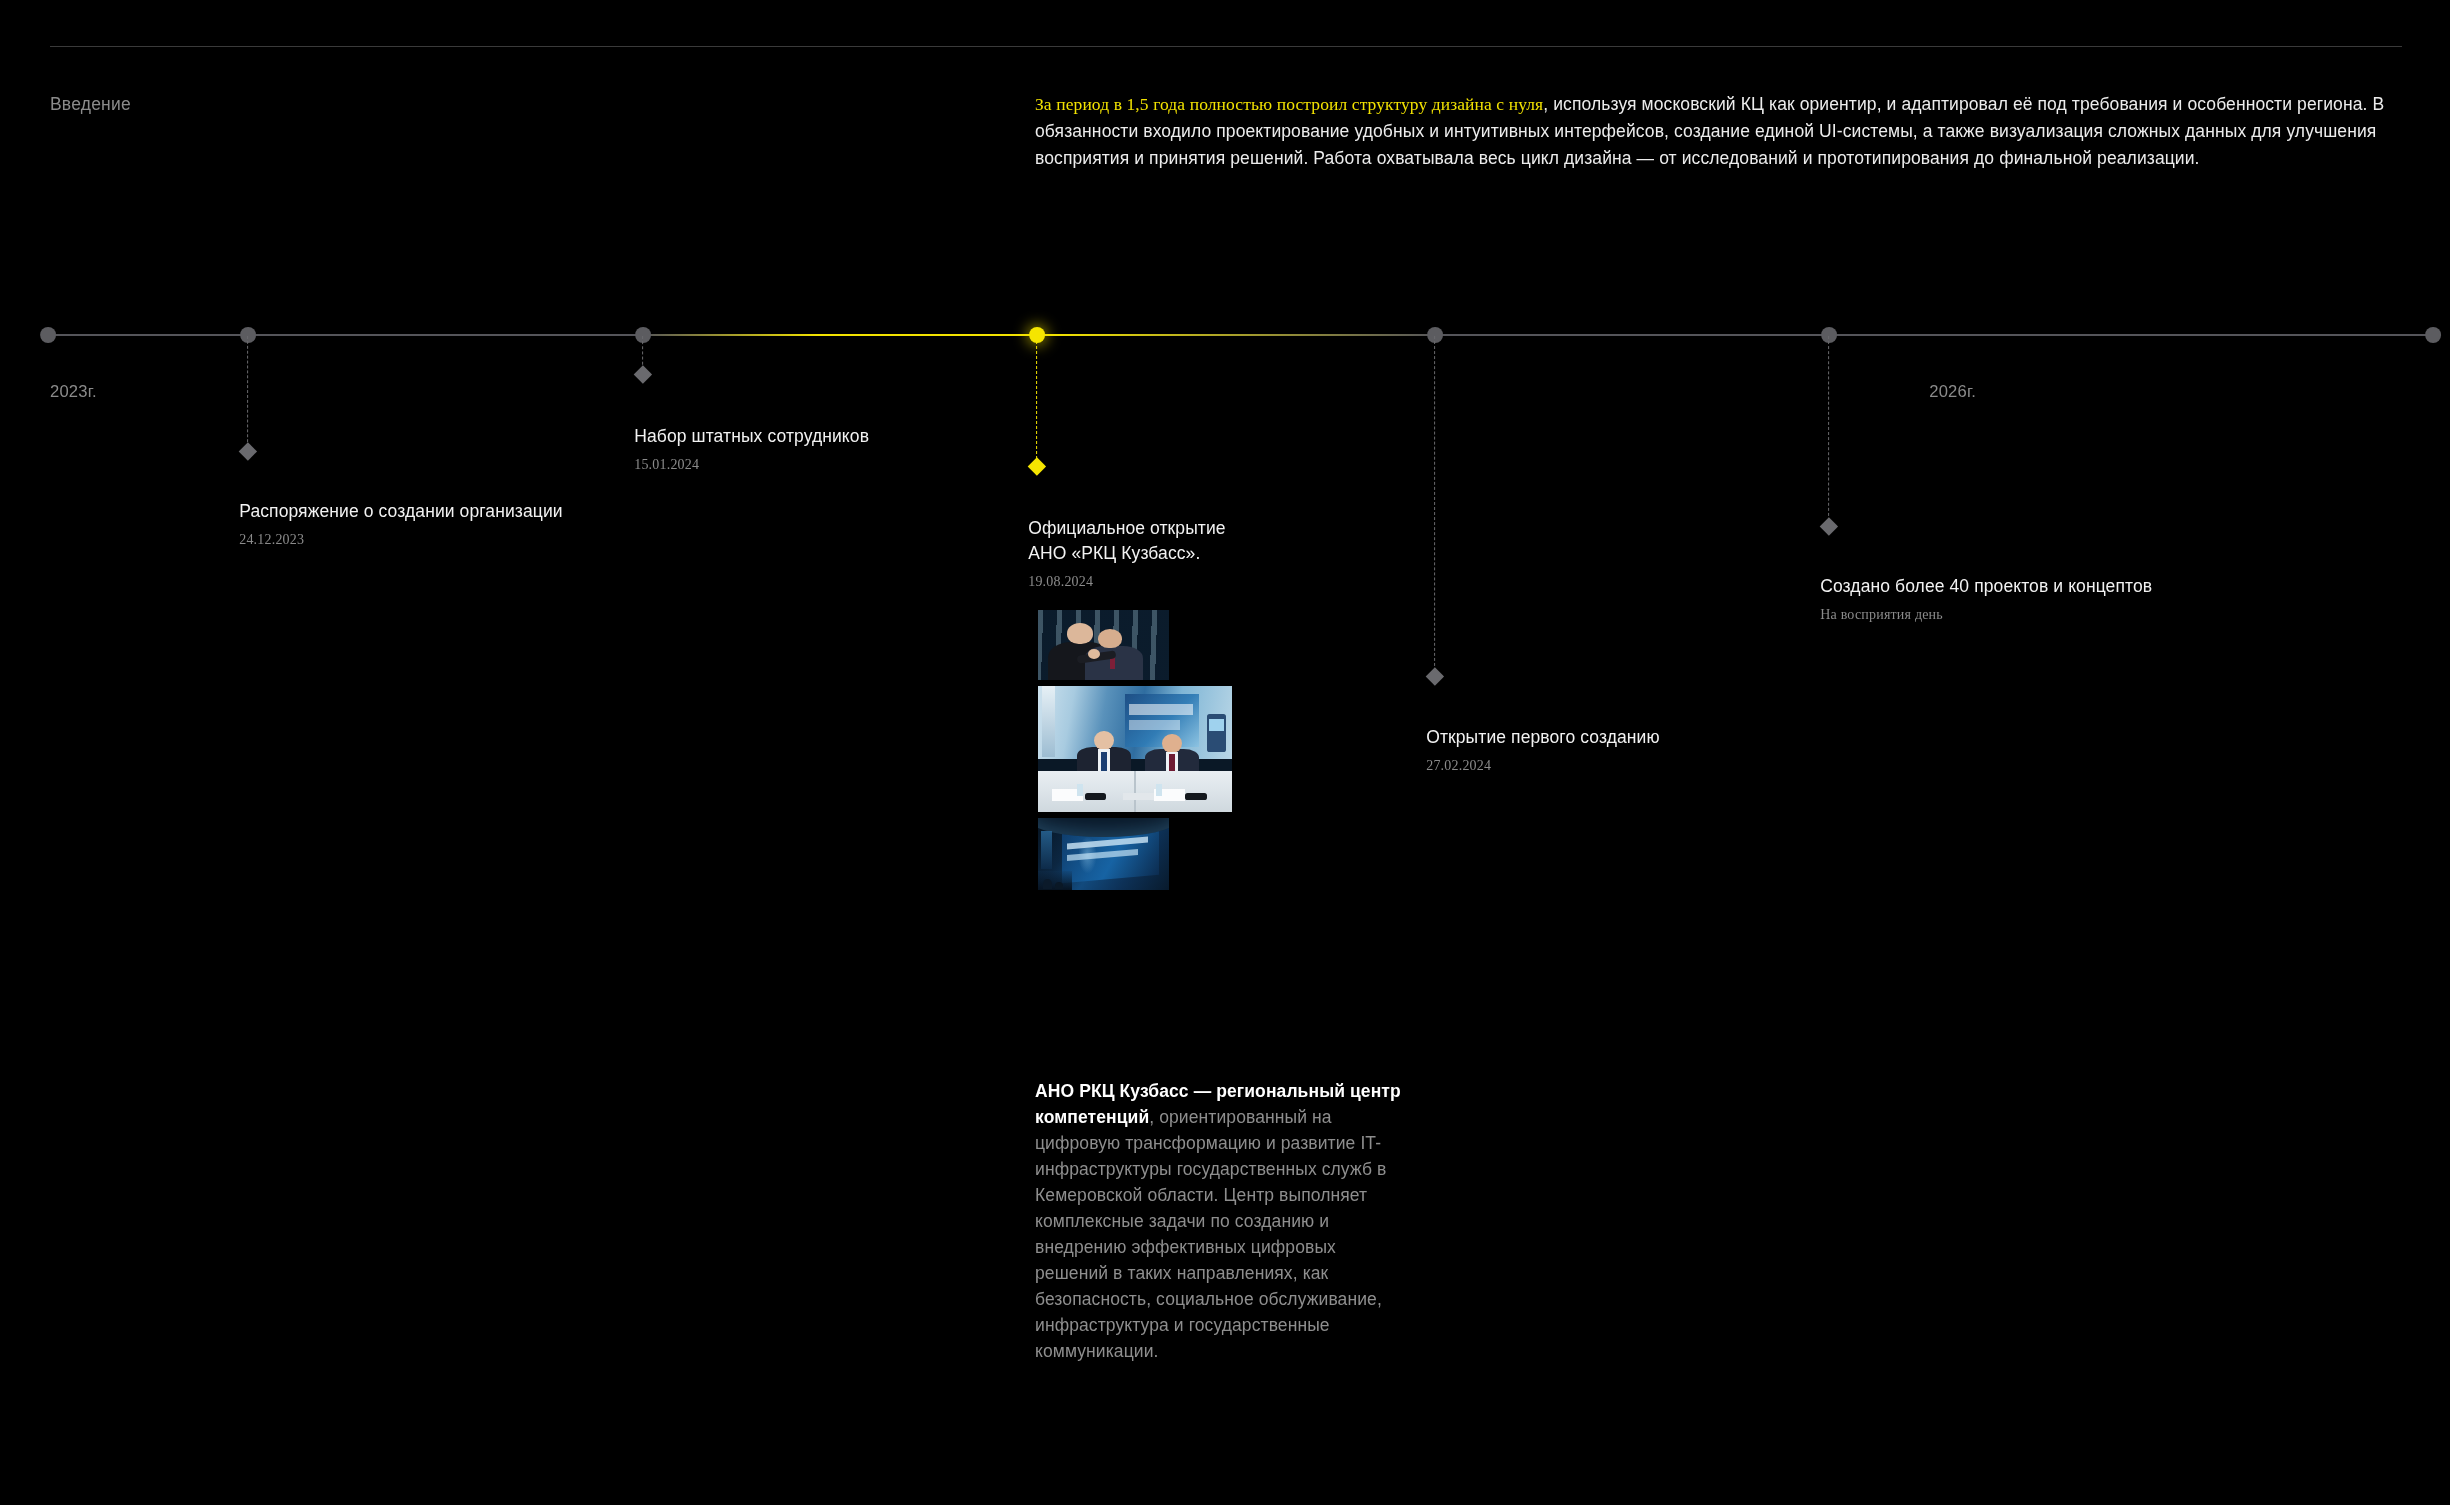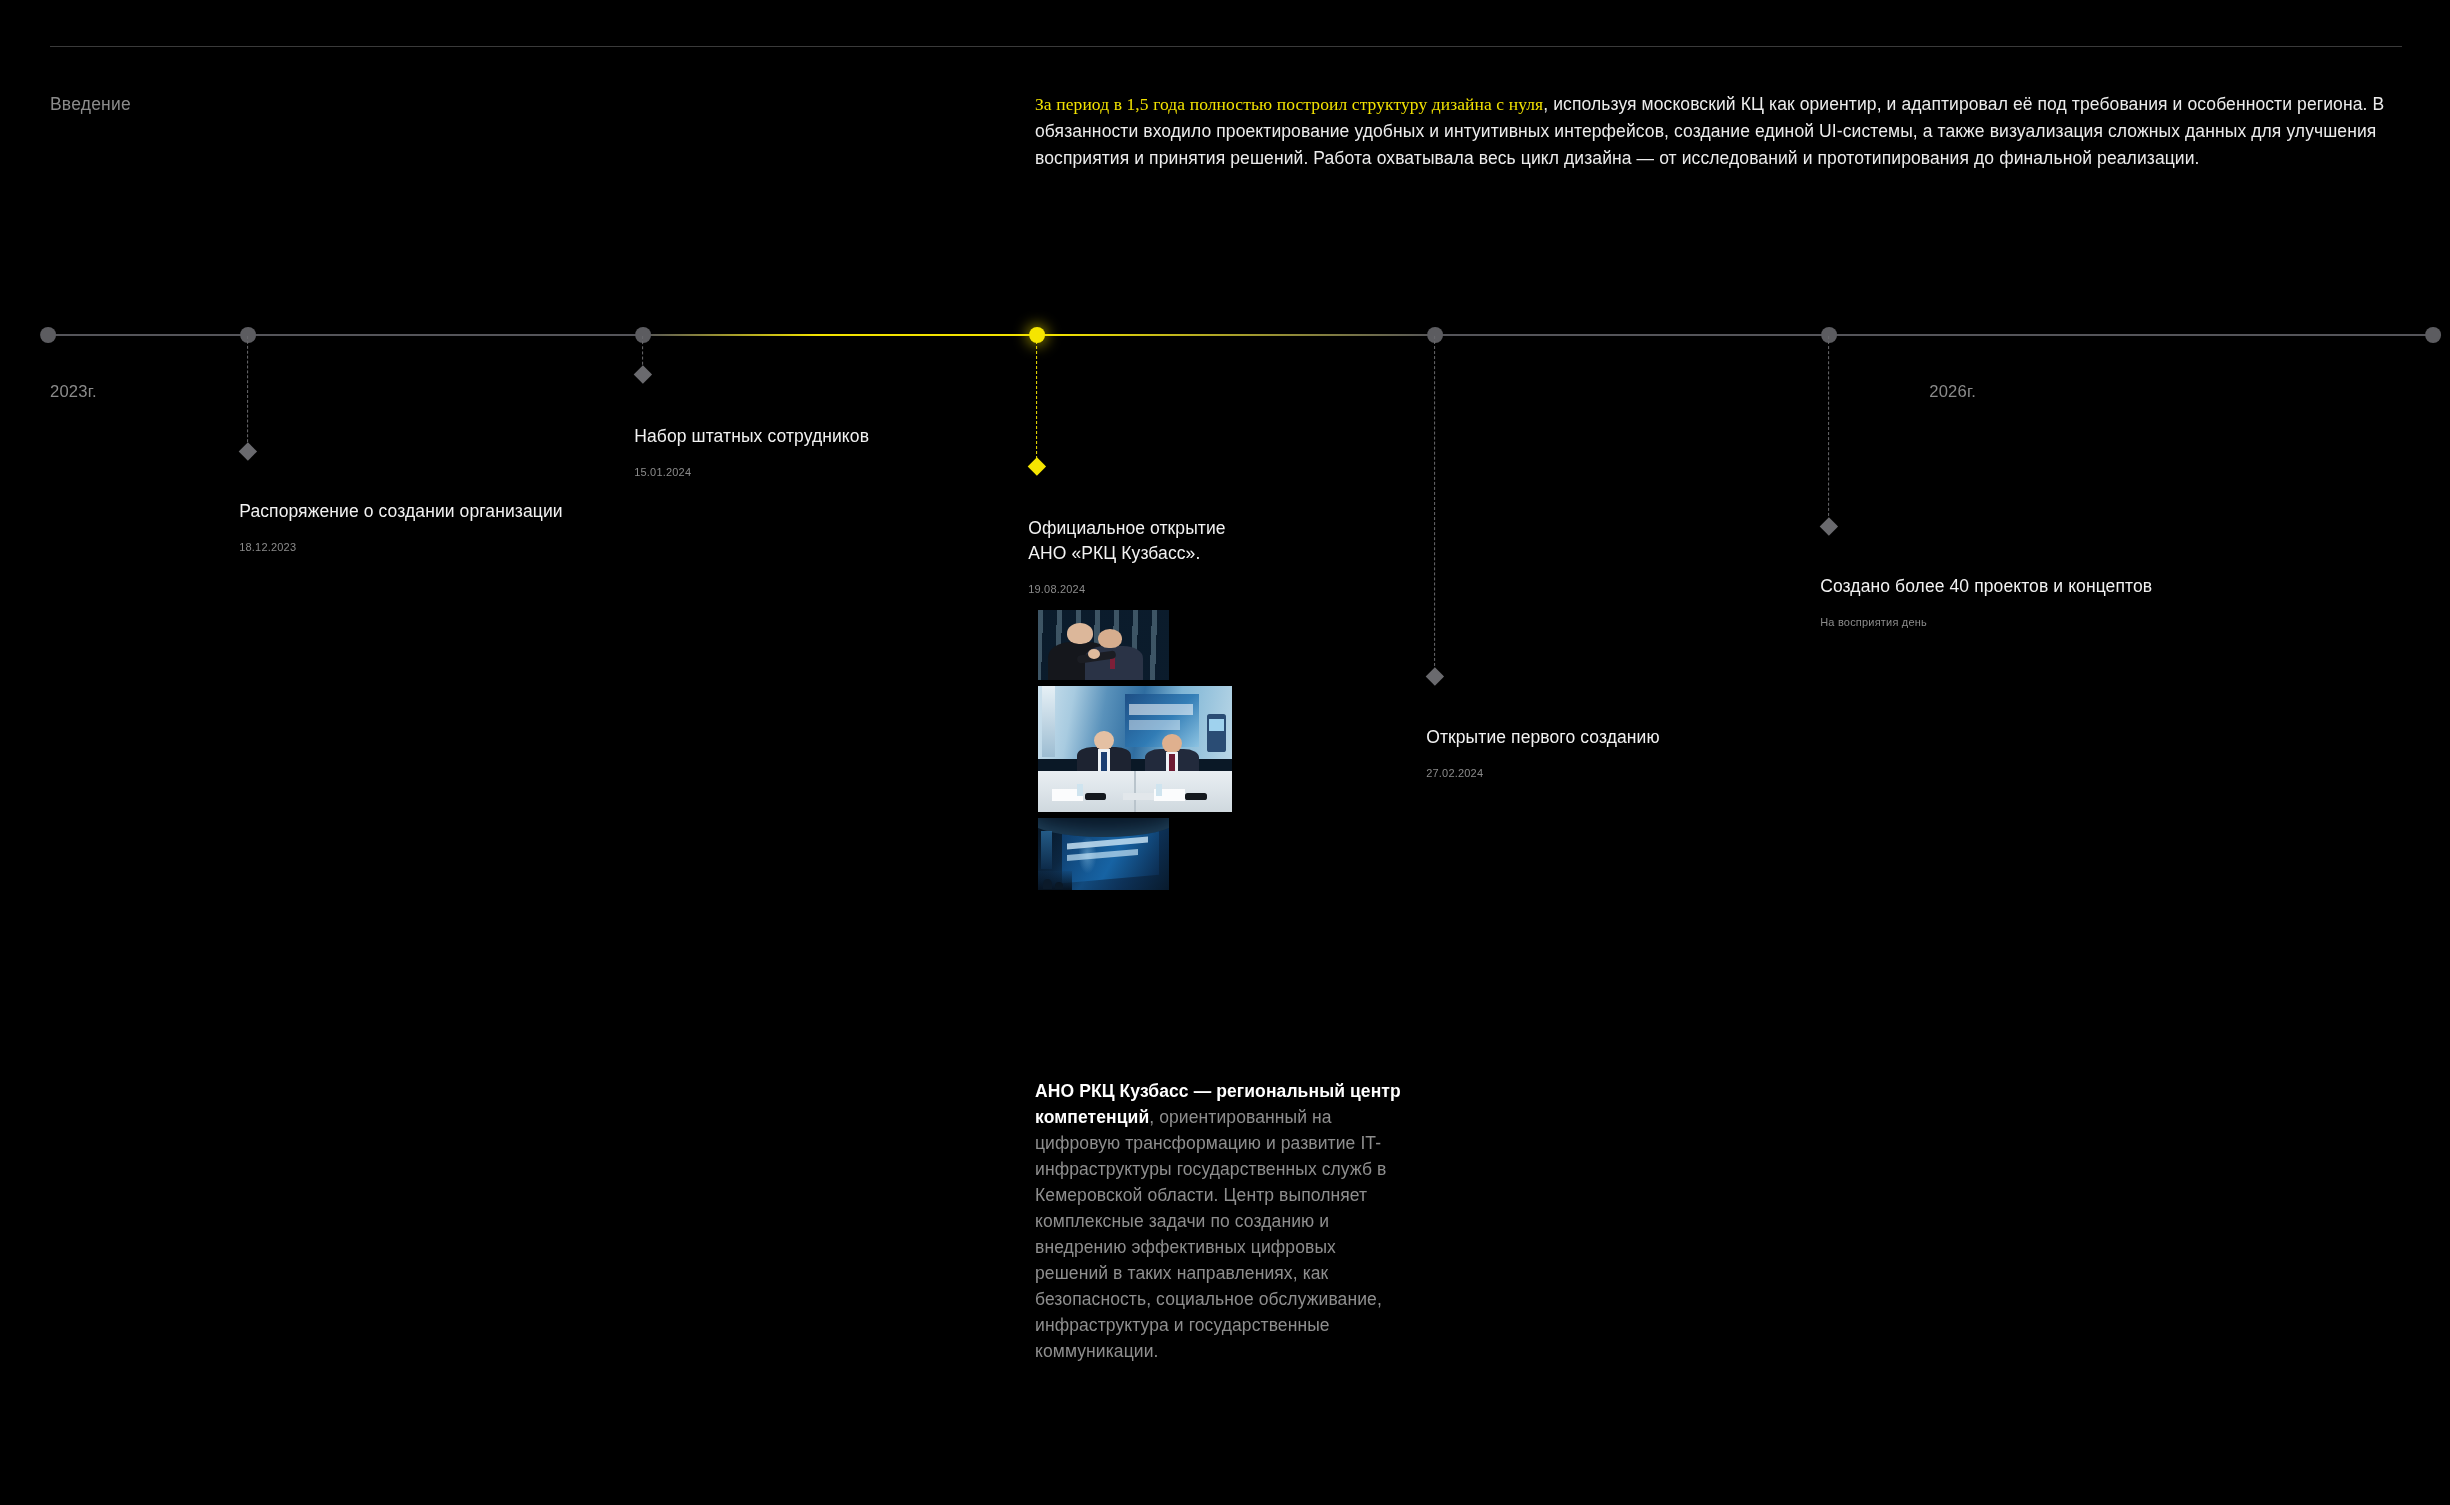--- a/index.html
+++ b/index.html
@@ -61,21 +61,21 @@
     position:absolute; left:0; width:13px; height:13px; background:#6a6a6e;
     transform:translateX(-6.6px) rotate(45deg);
   }
   .ev.hot .dia { background:#f5e500; }
   .ev .txt { position:absolute; left:-8.8px; white-space:nowrap; }
   .ev .ttl {
     font-size:17.5px; color:#f2f2f2; line-height:25px; letter-spacing:0.1px;
   }
   .ev .ttl .l2 { display:block; }
   .ev .date {
-    margin-top:17px; font-size:11px; color:#8b8b8b; letter-spacing:0.2px;
+    margin-top:8px; font-size:14px; color:#8b8b8b; letter-spacing:0.2px;font-family:Liberation Serif, serif;
   }
 
   
   .shots { position:absolute; left:1038px; top:610px; width:201px; }
   .shot { position:relative; overflow:hidden; background:#0a1826; display:block; }
   .shot + .shot { margin-top:6.1px; }
   .s1 { width:131px; height:70px; }
   .s2 { width:194px; height:126px; }
   .s3 { width:131px; height:72px; }
 
@@ -171,21 +171,21 @@
   <div class="node" style="left:2433px"></div>
 
   <div class="year left">2023г.</div>
   <div class="year right">2026г.</div>
 
   <div class="ev" style="left:248px; top:336px;">
     <div class="stem" style="height:116px;"></div>
     <div class="dia" style="top:109px;"></div>
     <div class="txt" style="top:163px;">
       <div class="ttl">Распоряжение о создании организации</div>
-      <div class="date">18.12.2023</div>
+      <div class="date">24.12.2023</div>
     </div>
   </div>
 
   <div class="ev" style="left:643px; top:336px;">
     <div class="stem" style="height:39px;"></div>
     <div class="dia" style="top:32px;"></div>
     <div class="txt" style="top:88px;">
       <div class="ttl">Набор штатных сотрудников</div>
       <div class="date">15.01.2024</div>
     </div>

